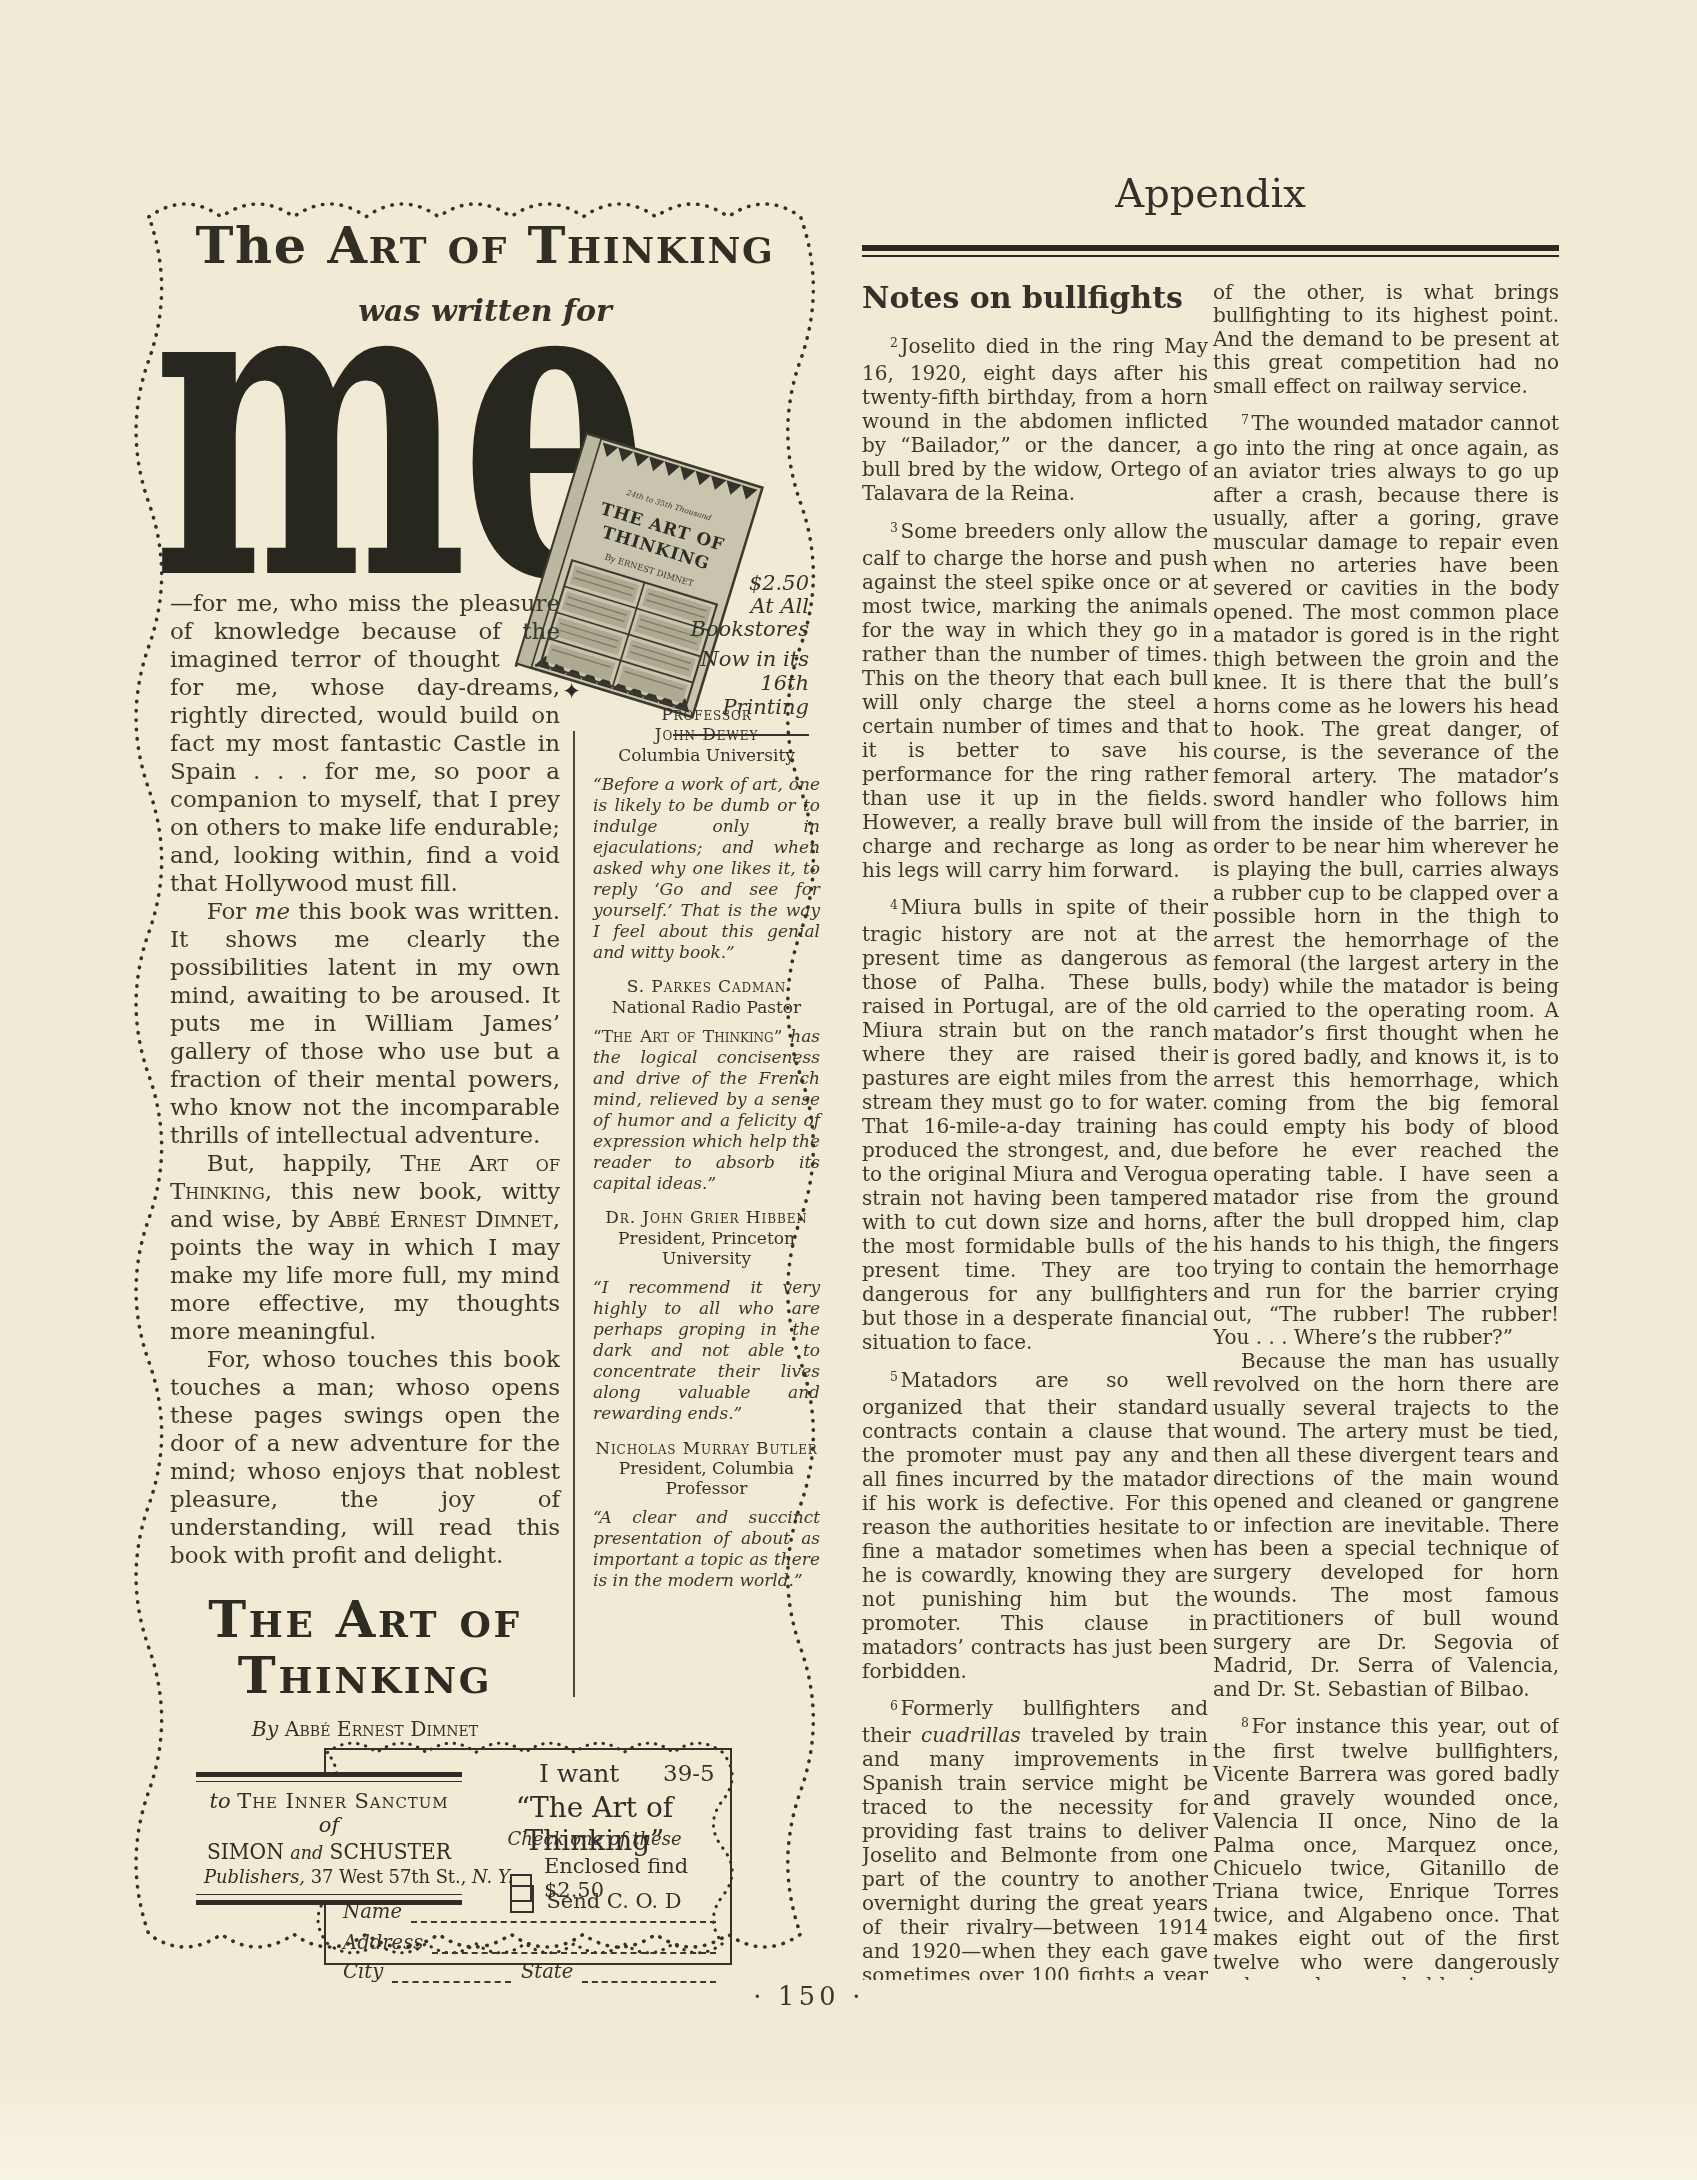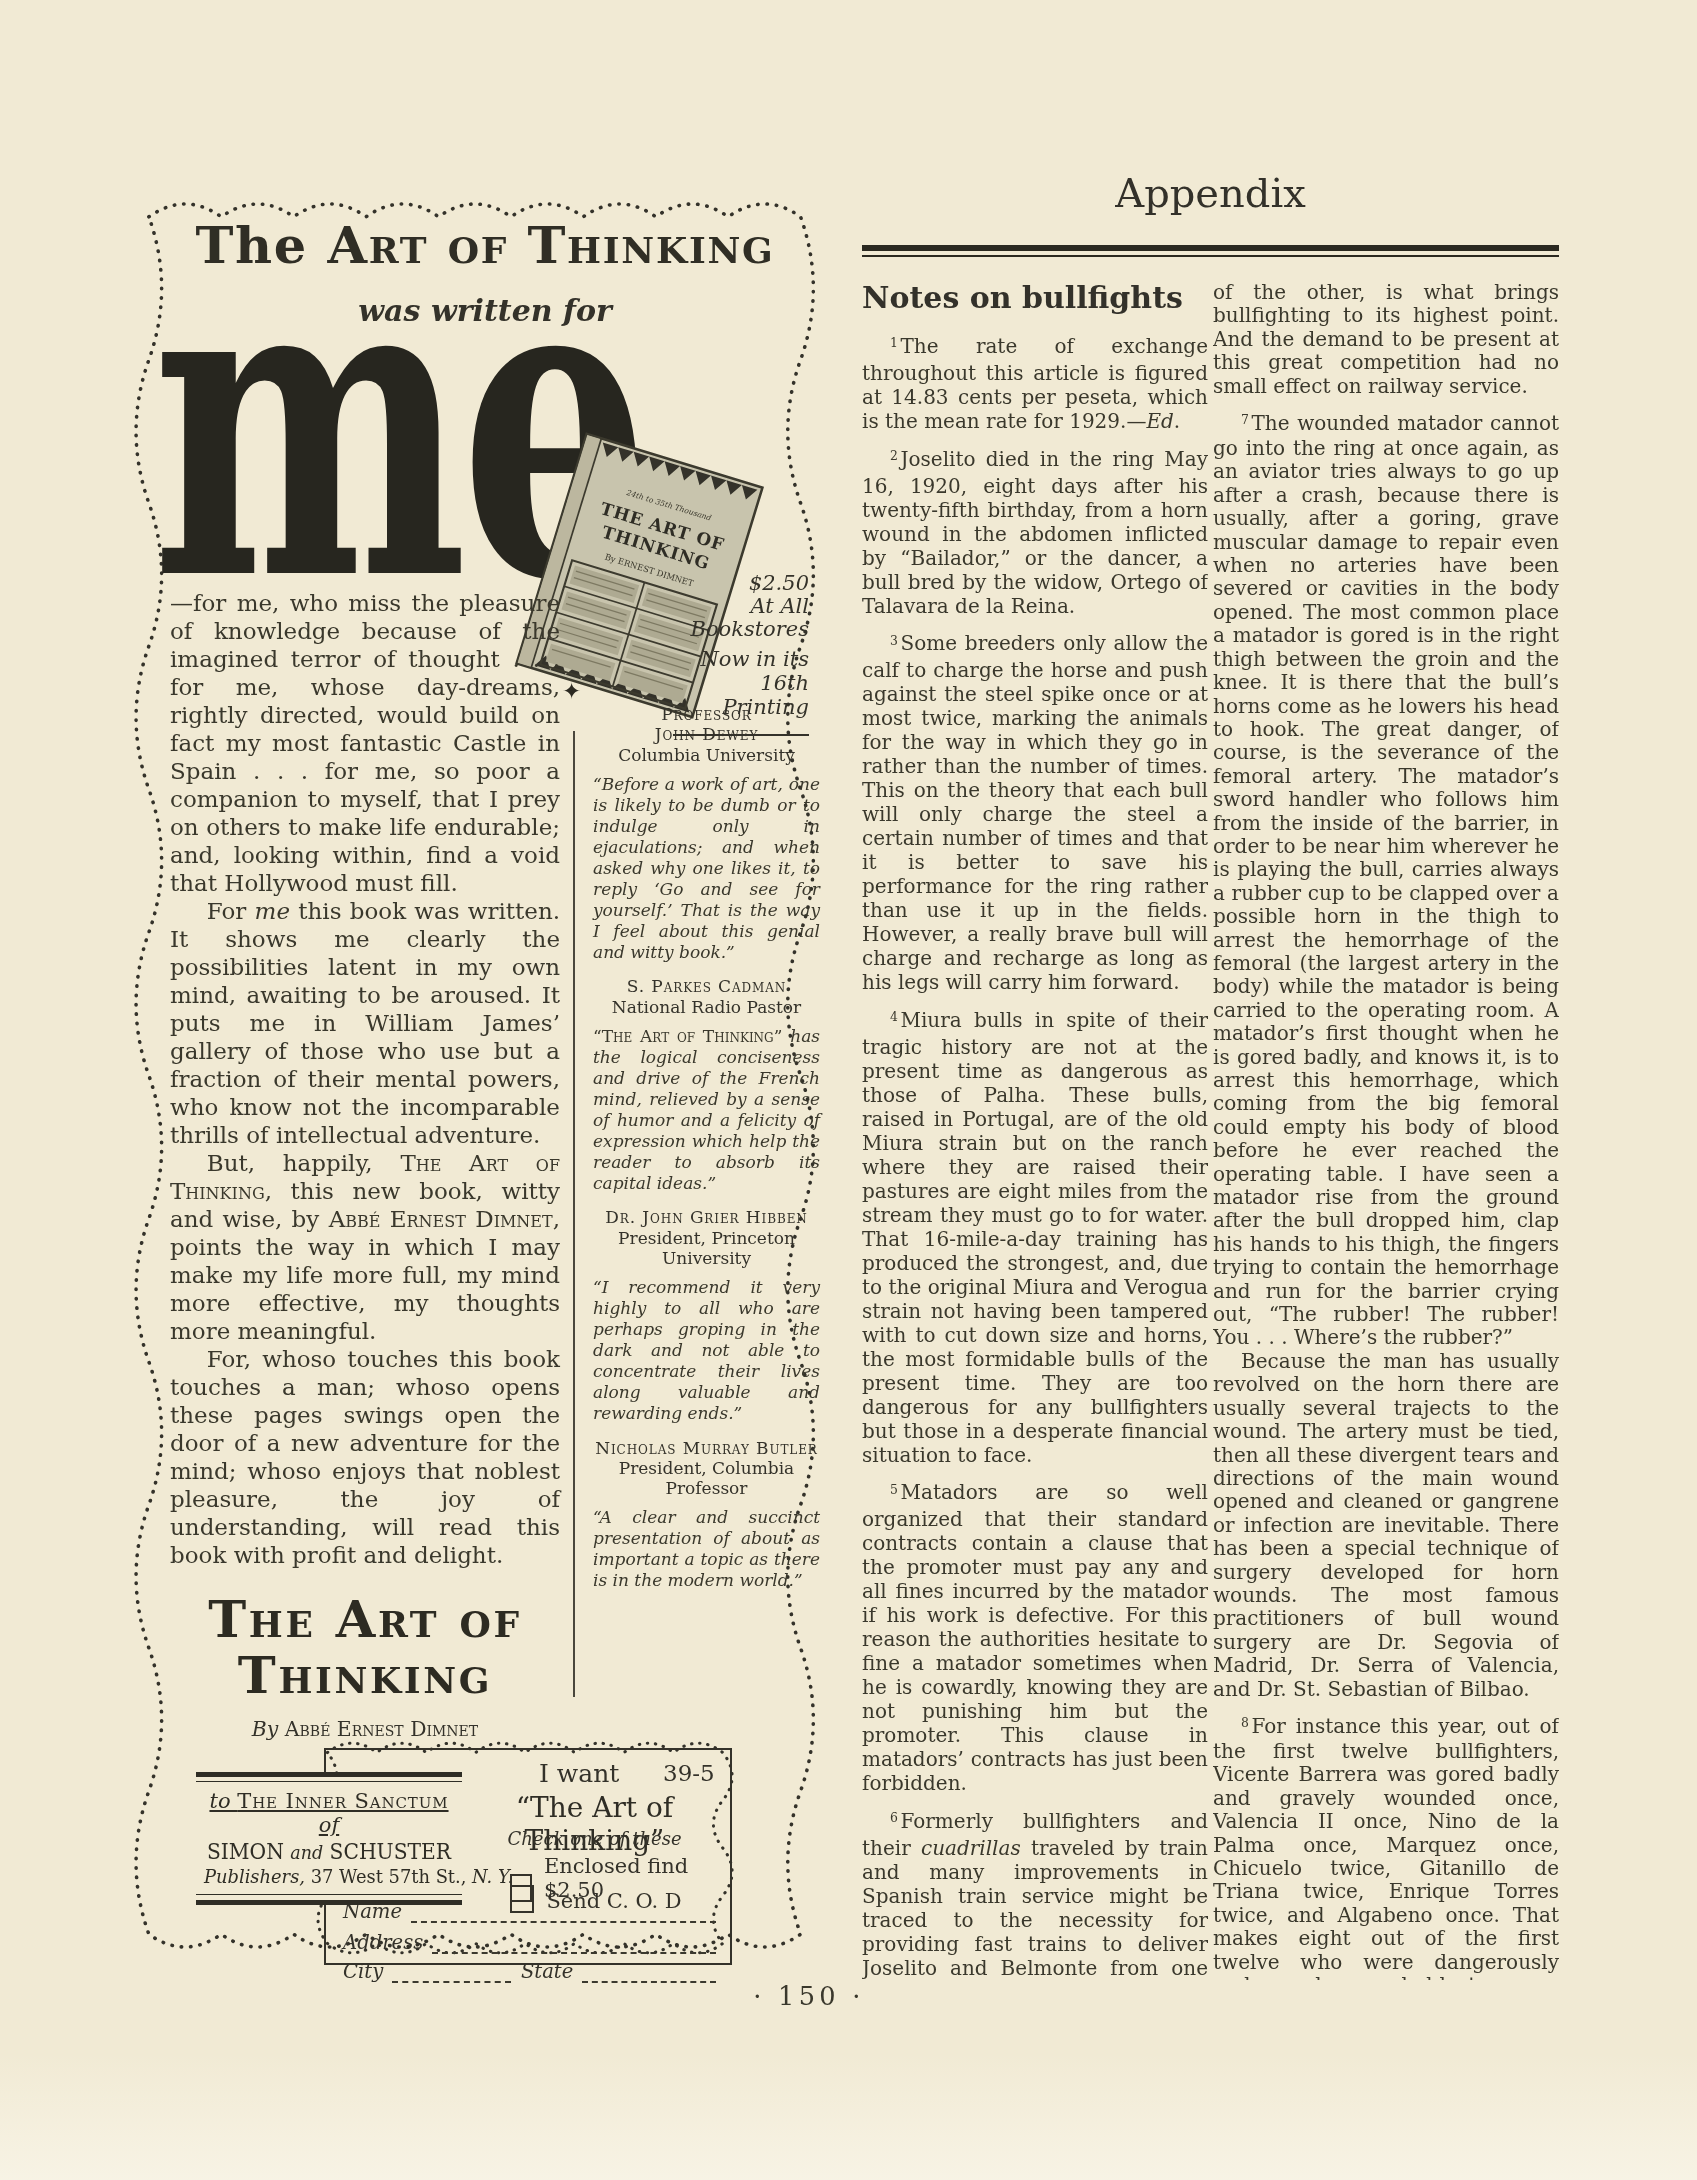--- a/index.html
+++ b/index.html
@@ -54,21 +54,21 @@
   .c-check{position:absolute;left:128px;top:78px;width:281px;text-align:center;
     font-style:italic;font-size:18px;color:#34322a;}
   .c-opt{position:absolute;left:184px;font-size:21px;color:#34322a;display:flex;align-items:flex-end;}
   .c-box{width:20.4px;height:24px;border:2.6px solid #34322a;margin-right:12px;}
   .c-row{position:absolute;display:flex;align-items:flex-end;font-style:italic;font-size:19.6px;color:#34322a;}
   .c-line{flex:1 1 auto;border-bottom:2.6px dashed #3b392e;margin-left:8.5px;height:0.9px;}
   .pub-block{position:absolute;left:196px;top:1772px;width:266px;background:#f1ead4;z-index:5;
     text-align:center;color:#2f2d25;}
   .pub-rule-top{border-top:5.1px solid #2f2d25;border-bottom:1.7px solid #2f2d25;height:4.3px;}
   .pub-rule-bot{border-top:1.7px solid #2f2d25;border-bottom:5.1px solid #2f2d25;height:4.3px;}
-  .pub-l1{font-size:21px;margin-top:6.8px;font-style:italic;text-decoration:underline;}
+  .pub-l1{font-size:21px;margin-top:6.8px;font-style:italic;}
   .pub-l1 .sc{font-style:normal;letter-spacing:0.9px;}
   .pub-l2{font-size:22px;letter-spacing:0;white-space:nowrap;transform:scaleX(.92);margin:1.7px 0 0;}
   .pub-l2 .and{font-style:italic;font-size:19px;}
   .pub-l3{font-size:19px;white-space:nowrap;transform:scaleX(.94);margin:1.7px 0 6.8px;}
   .pub-l3 .it{font-style:italic;}
 
   
   .appendix-title{position:absolute;left:862px;top:170px;width:697px;text-align:center;
     font-size:40px;color:#33312a;}
   .app-rule{position:absolute;left:862px;top:245px;width:697px;}
@@ -248,21 +248,20 @@
   </div>
 
   <div class="appendix-title">Appendix</div>
   <div class="app-rule">
     <div class="thick"></div>
       <div class="thin"></div>
   </div>
 
   <div class="app-col" id="app-col1">
     <h2 class="notes-heading">Notes on bullfights</h2>
-    <p class="note nogap"><span class="sup">1</span><span>The rate of exchange throughout this article is figured at 14.83 cents per peseta, which is the mean rate for 1929.—</span><span class="it">Ed</span><span>.</span></p>
     <p class="note"><span class="sup">2</span><span>Joselito died in the ring May 16, 1920, eight days after his twenty-fifth birthday, from a horn wound in the abdomen inflicted by “Bailador,” or the dancer, a bull bred by the widow, Ortego of Talavara de la Reina.</span></p>
     <p class="note"><span class="sup">3</span><span>Some breeders only allow the calf to charge the horse and push against the steel spike once or at most twice, marking the animals for the way in which they go in rather than the number of times. This on the theory that each bull will only charge the steel a certain number of times and that it is better to save his performance for the ring rather than use it up in the fields. However, a really brave bull will charge and recharge as long as his legs will carry him forward.</span></p>
     <p class="note"><span class="sup">4</span><span>Miura bulls in spite of their tragic history are not at the present time as dangerous as those of Palha. These bulls, raised in Portugal, are of the old Miura strain but on the ranch where they are raised their pastures are eight miles from the stream they must go to for water. That 16-mile-a-day training has produced the strongest, and, due to the original Miura and Verogua strain not having been tampered with to cut down size and horns, the most formidable bulls of the present time. They are too dangerous for any bullfighters but those in a desperate financial situation to face.</span></p>
     <p class="note"><span class="sup">5</span><span>Matadors are so well organized that their standard contracts contain a clause that the promoter must pay any and all fines incurred by the matador if his work is defective. For this reason the authorities hesitate to fine a matador sometimes when he is cowardly, knowing they are not punishing him but the promoter. This clause in matadors’ contracts has just been forbidden.</span></p>
     <p class="note"><span class="sup">6</span><span>Formerly bullfighters and their </span><span class="it">cuadrillas</span><span> traveled by train and many improvements in Spanish train service might be traced to the necessity for providing fast trains to deliver Joselito and Belmonte from one part of the country to another overnight during the great years of their rivalry—between 1914 and 1920—when they each gave sometimes over 100 fights a year in Spain alone. Competition and rivalry between matadors, each out of pride trying to outdo the feats</span></p>
   </div>
 
   <div class="app-col" id="app-col2">
     <p class="note flush">of the other, is what brings bullfighting to its highest point. And the demand to be present at this great competition had no small effect on railway service.</p>
     <p class="note"><span class="sup">7</span><span>The wounded matador cannot go into the ring at once again, as an aviator tries always to go up after a crash, because there is usually, after a goring, grave muscular damage to repair even when no arteries have been severed or cavities in the body opened. The most common place a matador is gored is in the right thigh between the groin and the knee. It is there that the bull’s horns come as he lowers his head to hook. The great danger, of course, is the severance of the femoral artery. The matador’s sword handler who follows him from the inside of the barrier, in order to be near him wherever he is playing the bull, carries always a rubber cup to be clapped over a possible horn in the thigh to arrest the hemorrhage of the femoral (the largest artery in the body) while the matador is being carried to the operating room. A matador’s first thought when he is gored badly, and knows it, is to arrest this hemorrhage, which coming from the big femoral could empty his body of blood before he ever reached the operating table. I have seen a matador rise from the ground after the bull dropped him, clap his hands to his thigh, the fingers trying to contain the hemorrhage and run for the barrier crying out, “The rubber! The rubber! You . . . Where’s the rubber?”</span></p>

